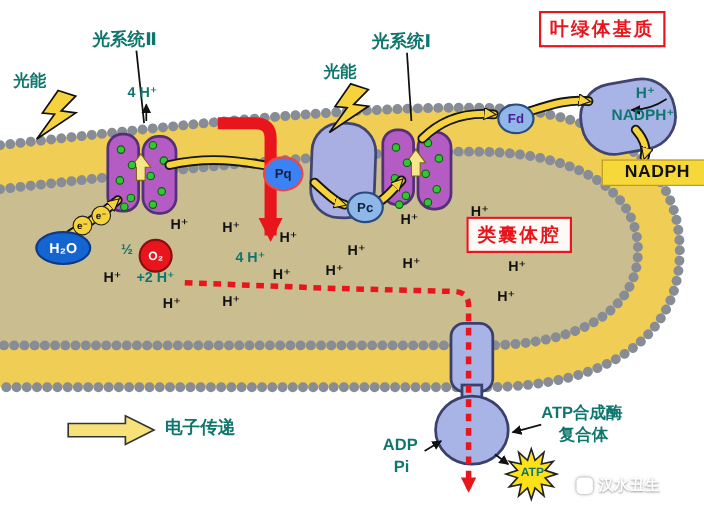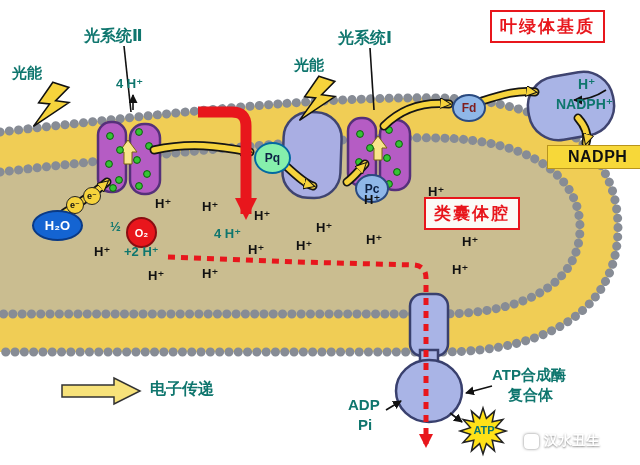--- a/index.html
+++ b/index.html
@@ -154,23 +154,23 @@
   <div class="lbl" style="left:556px;top:96px;font-size:14px;">NADPH⁺</div>
   <div class="nadph" style="left:547px;top:145px;">NADPH</div>
 
   <div class="chip" style="left:32px;top:210px;width:47px;height:27px;background:#1464d2;border:2px solid #0a3a85;color:#fff;font-size:13px;">H₂O</div>
   <div class="lbl" style="left:110px;top:219px;font-size:13px;">½</div>
   <div class="chip" style="left:126px;top:217px;width:27px;height:27px;background:#e8161c;border:2px solid #8a0d12;color:#fff;font-size:11px;">O₂</div>
   <div class="lbl" style="left:124px;top:244px;font-size:13px;">+2 H⁺</div>
   <div class="chip" style="left:66px;top:196px;width:16px;height:16px;background:#f6d33c;border:1.5px solid #222;color:#111;font-size:9px;">e⁻</div>
   <div class="chip" style="left:83px;top:187px;width:16px;height:16px;background:#f6d33c;border:1.5px solid #222;color:#111;font-size:9px;">e⁻</div>
 
-  <div class="chip" style="left:254px;top:142px;width:33px;height:28px;background:#86efac;border:2px solid #0369a1;color:#0d2144;font-size:12px;">Pq</div>
-  <div class="chip" style="left:315px;top:174px;width:30px;height:25px;background:#8fb7e8;border:2px solid #2a4a80;color:#0d2144;font-size:12px;margin-left:40px;">Pc</div>
-  <div class="chip" style="left:452px;top:94px;width:30px;height:24px;background:#8fb7e8;border:2px solid #2a4a80;color:#7f1d1d;font-size:12px;">Fd</div>
+  <div class="chip" style="left:239px;top:142px;width:33px;height:28px;background:#3b82f6;border:2px solid #ef4444;color:#0d2144;font-size:12px;">Pq</div>
+  <div class="chip" style="left:315px;top:174px;width:30px;height:25px;background:#8fb7e8;border:2px solid #2a4a80;color:#0d2144;font-size:12px;">Pc</div>
+  <div class="chip" style="left:452px;top:94px;width:30px;height:24px;background:#8fb7e8;border:2px solid #2a4a80;color:#4c1d95;font-size:12px;">Fd</div>
 
   <div class="lbl" style="left:492px;top:366px;font-size:15px;">ATP合成酶</div>
 
   <div class="lbl" style="left:150px;top:379px;font-size:16px;">电子传递</div>
   <div class="lbl" style="left:508px;top:386px;font-size:15px;">复合体</div>
   <div class="lbl" style="left:348px;top:396px;font-size:15px;">ADP</div>
   <div class="lbl" style="left:358px;top:416px;font-size:15px;">Pi</div>
   <div class="lbl" style="left:466px;top:424px;width:36px;text-align:center;font-size:11px;">ATP</div>
 
   <div class="wm" style="left:524px;top:432px;">

